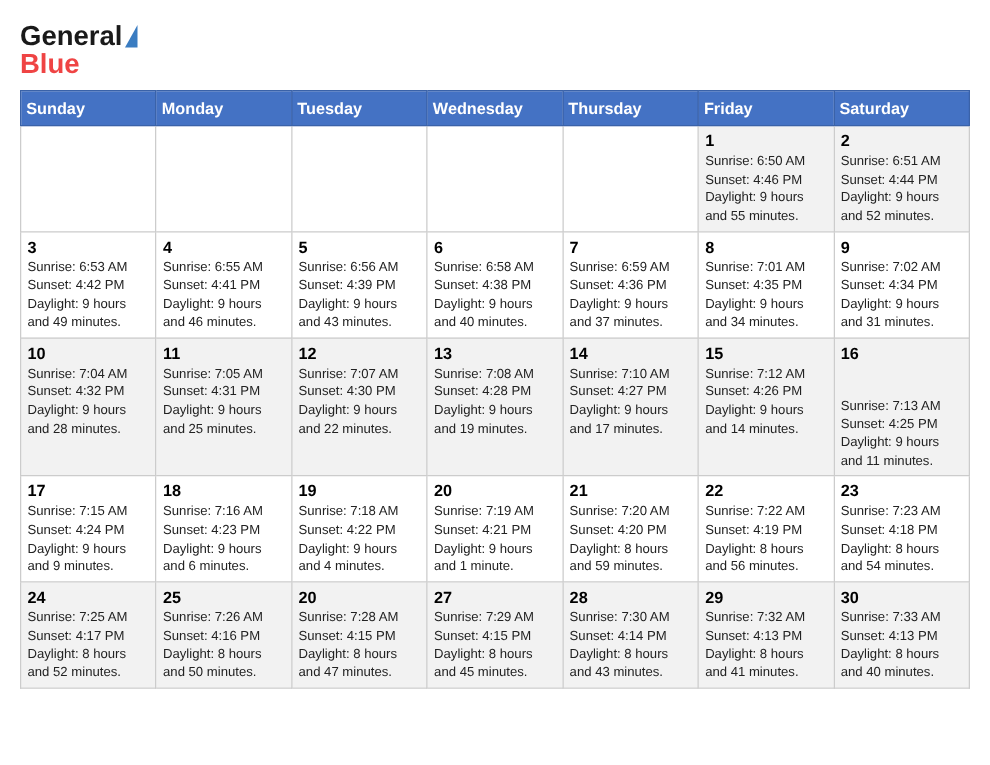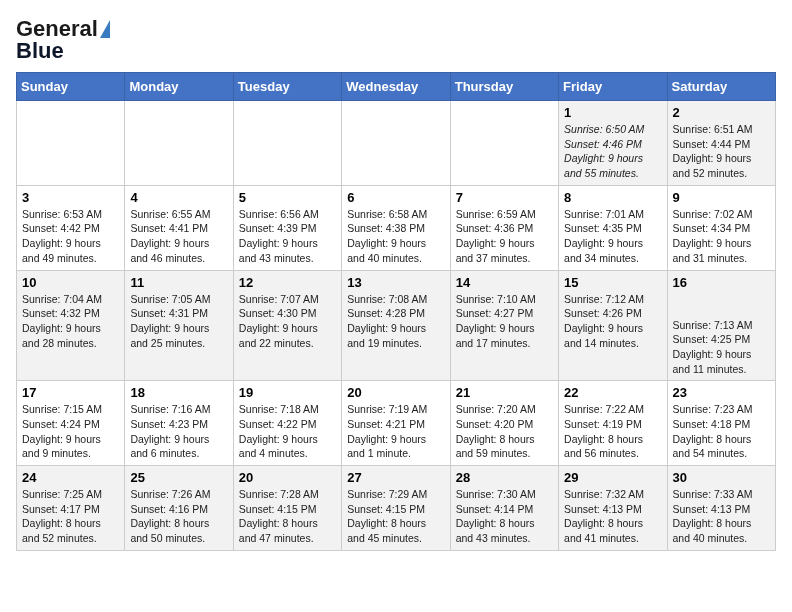--- a/index.html
+++ b/index.html
@@ -89,21 +89,21 @@
   </style>
 </head>
 <body>
 
 <div class="header-area">
   <div class="logo">
     <div class="logo-row">
       <span style="font-size:22px;font-weight:bold;color:#1a1a1a;">General</span>
       <div class="logo-triangle"></div>
     </div>
-    <span style="font-size:22px;font-weight:bold;color:#0f172a;margin-top:-4px;">Blue</span>
+    <span style="font-size:22px;font-weight:bold;color:#ef4444;margin-top:-4px;">Blue</span>
   </div>
   <div class="title-area">
     <div class="month-title"></div>
     <div class="location-title"></div>
   </div>
 </div>
 
 <table class="calendar">
   <thead>
     <tr>
@@ -118,21 +118,21 @@
   </thead>
   <tbody id="calendar-body">
   <tr>
         <td class="empty"></td>
         <td class="empty"></td>
         <td class="empty"></td>
         <td class="empty"></td>
         <td class="empty"></td>
         <td>
           <span class="day-number">1</span>
-          <div class="day-info" style="white-space: pre-line; font-style: italic;">Sunrise: 6:50 AM
+          <div class="day-info" style="white-space: pre-line;">Sunrise: 6:50 AM
 Sunset: 4:46 PM
 Daylight: 9 hours
 and 55 minutes.</div>
         </td>
         <td>
           <span class="day-number">2</span>
           <div class="day-info" style="white-space: pre-line;">Sunrise: 6:51 AM
 Sunset: 4:44 PM
 Daylight: 9 hours
 and 52 minutes.</div>

